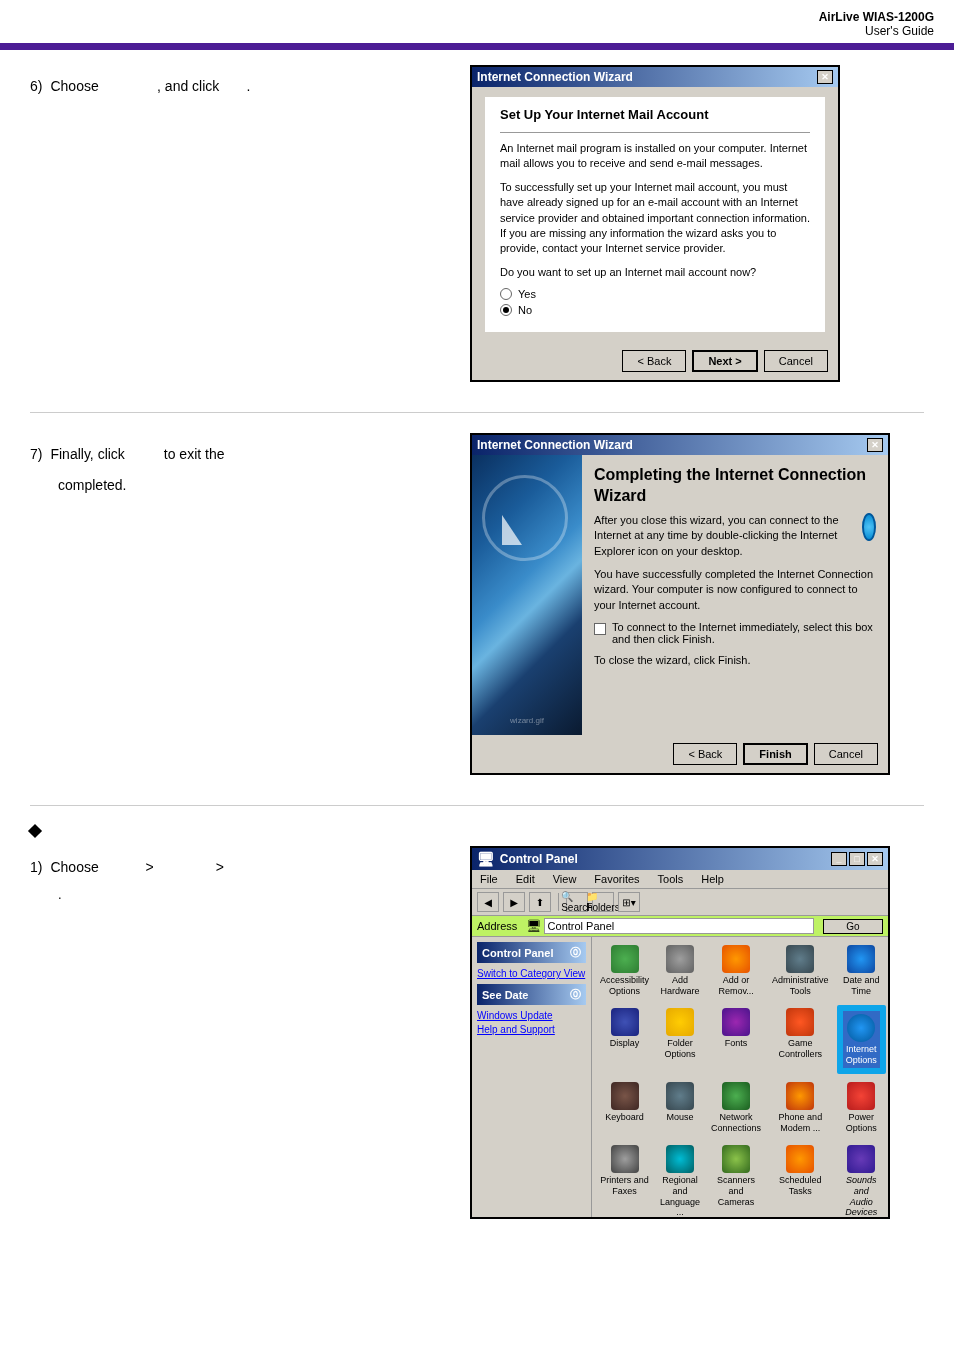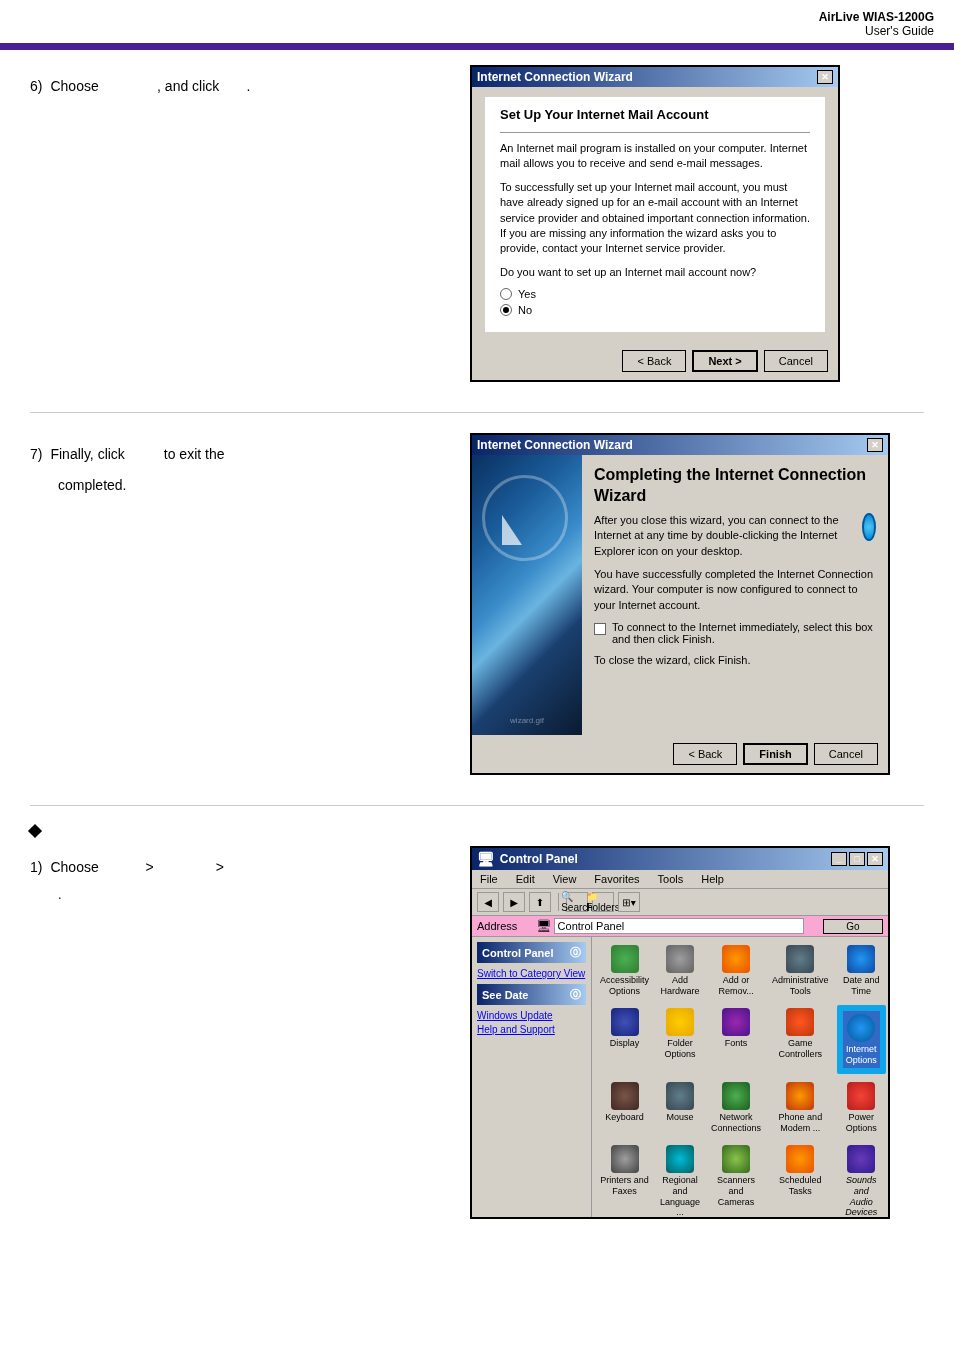--- a/index.html
+++ b/index.html
@@ -336,24 +336,24 @@
       align-items: center;
       justify-content: center;
       font-size: 10px;
       cursor: pointer;
     }
 
     .cp-address-bar {
       display: flex;
       align-items: center;
       padding: 2px 5px;
-      background: #f9a8d4;
+      background: #bef264;
       border-bottom: 1px solid #999;
       font-size: 11px;
-      gap: 19px;
+      gap: 9px;
     }
 
     .cp-address-label {
       font-size: 11px;
       color: #000;
     }
 
     .cp-address-value {
       flex: 1;
       border: 1px solid #999;

